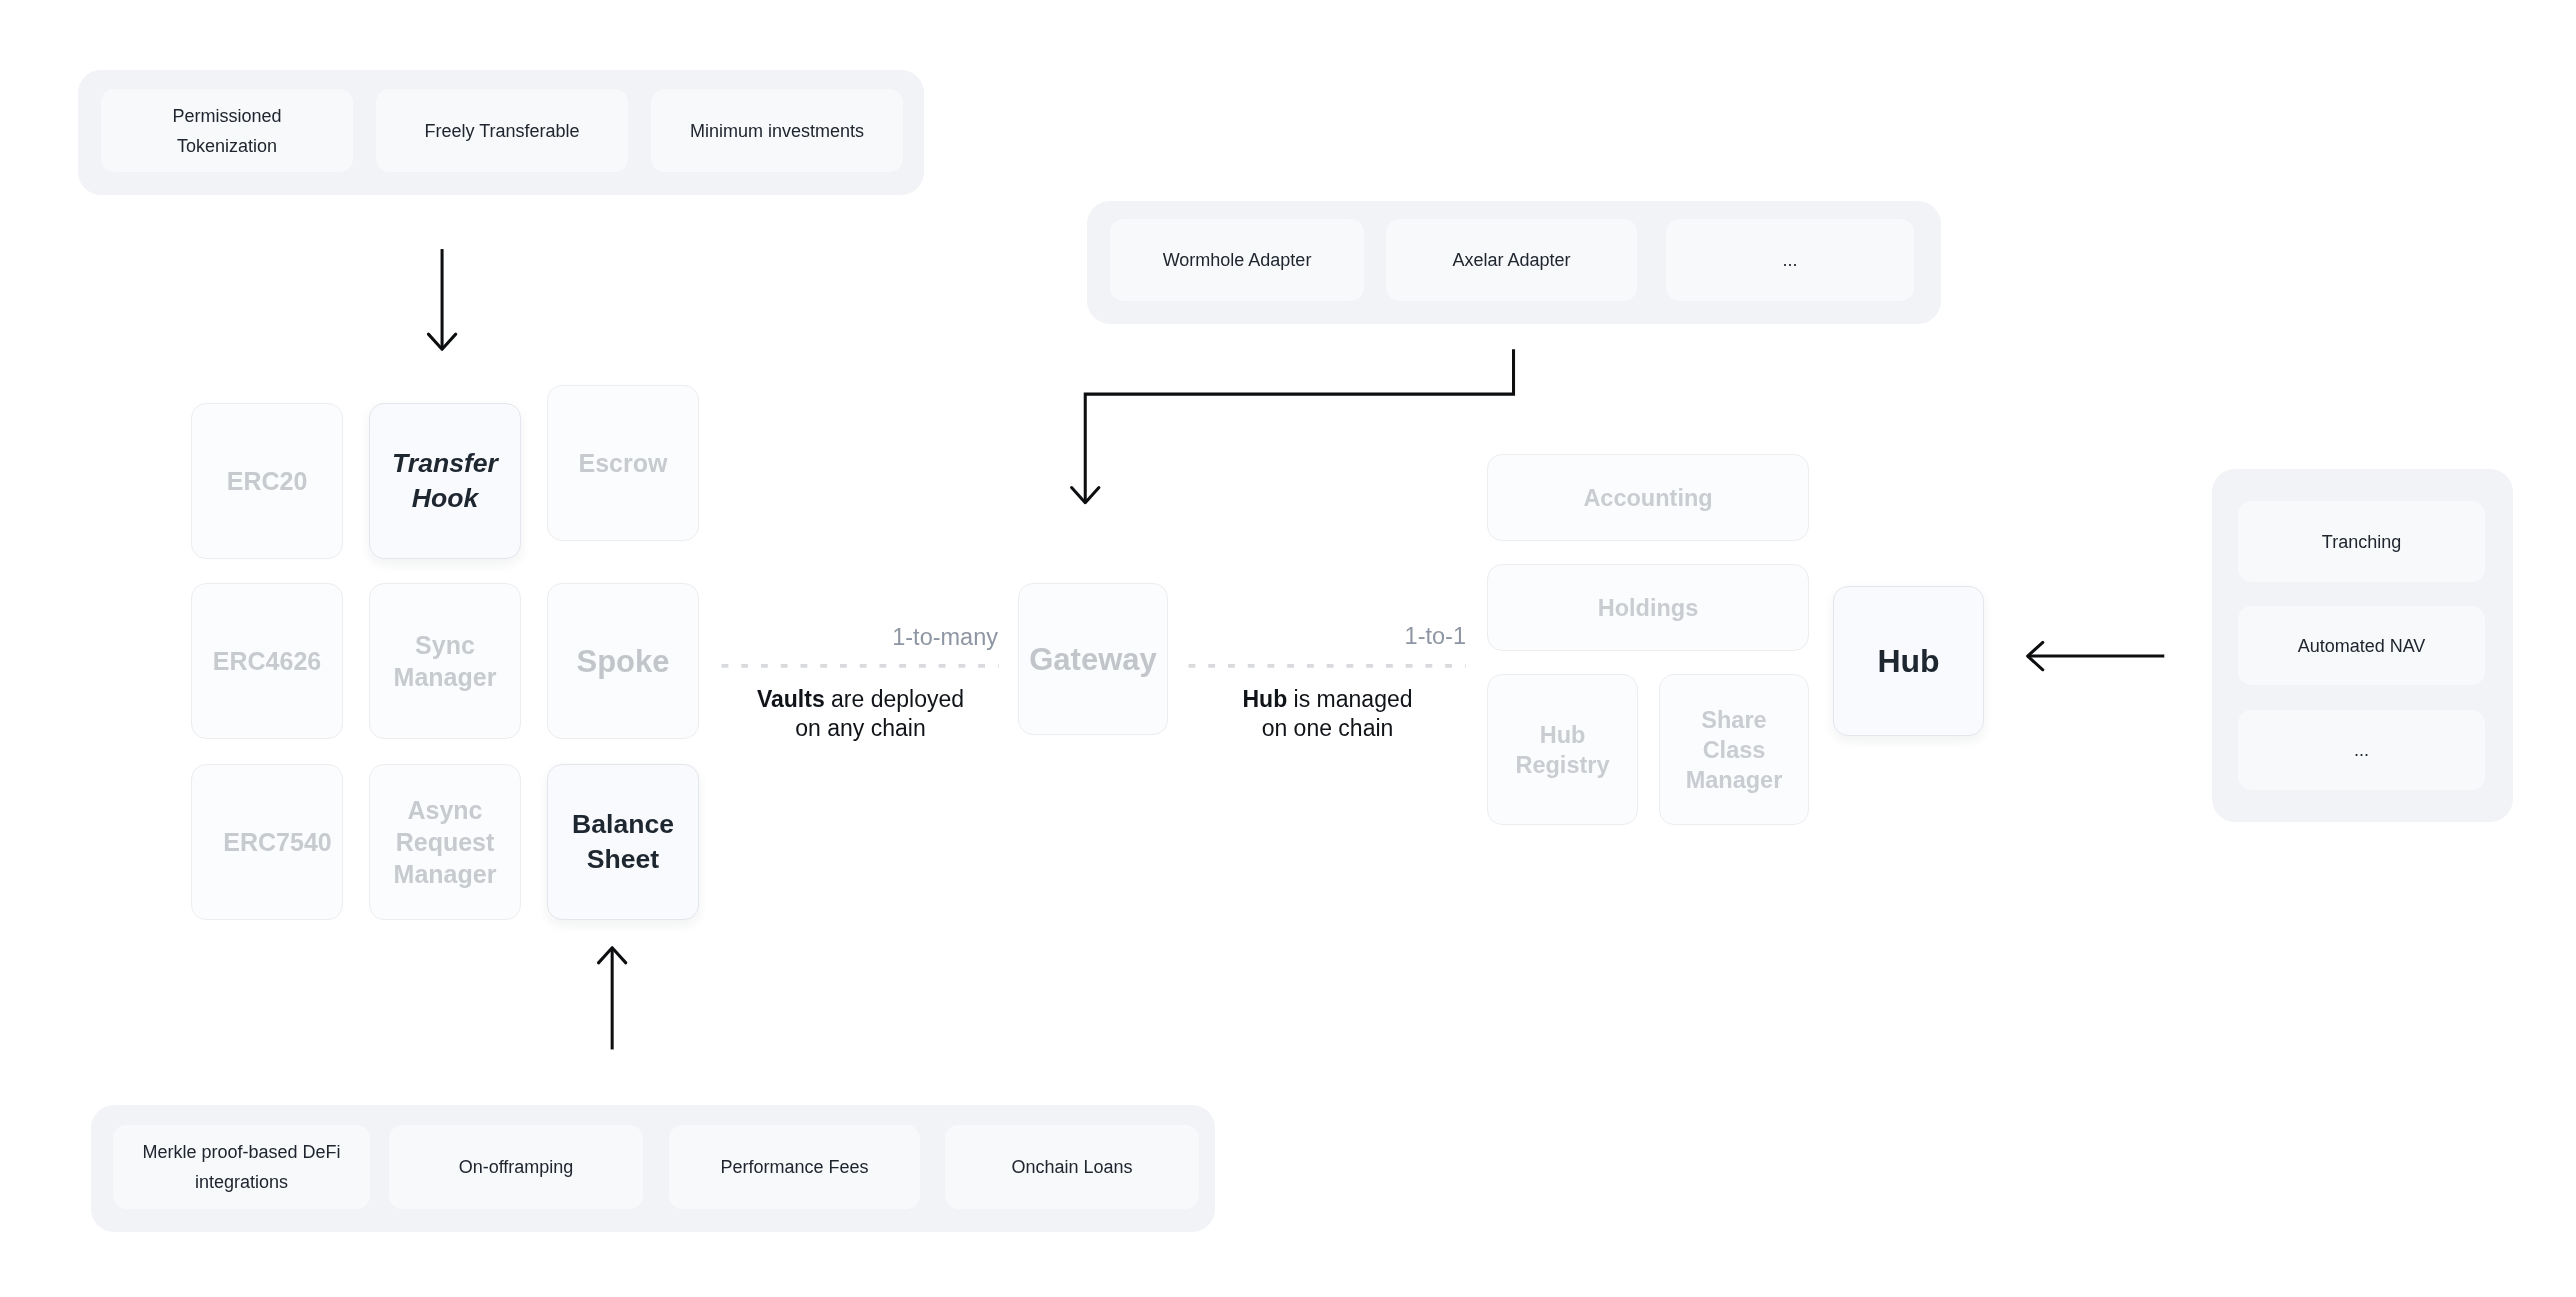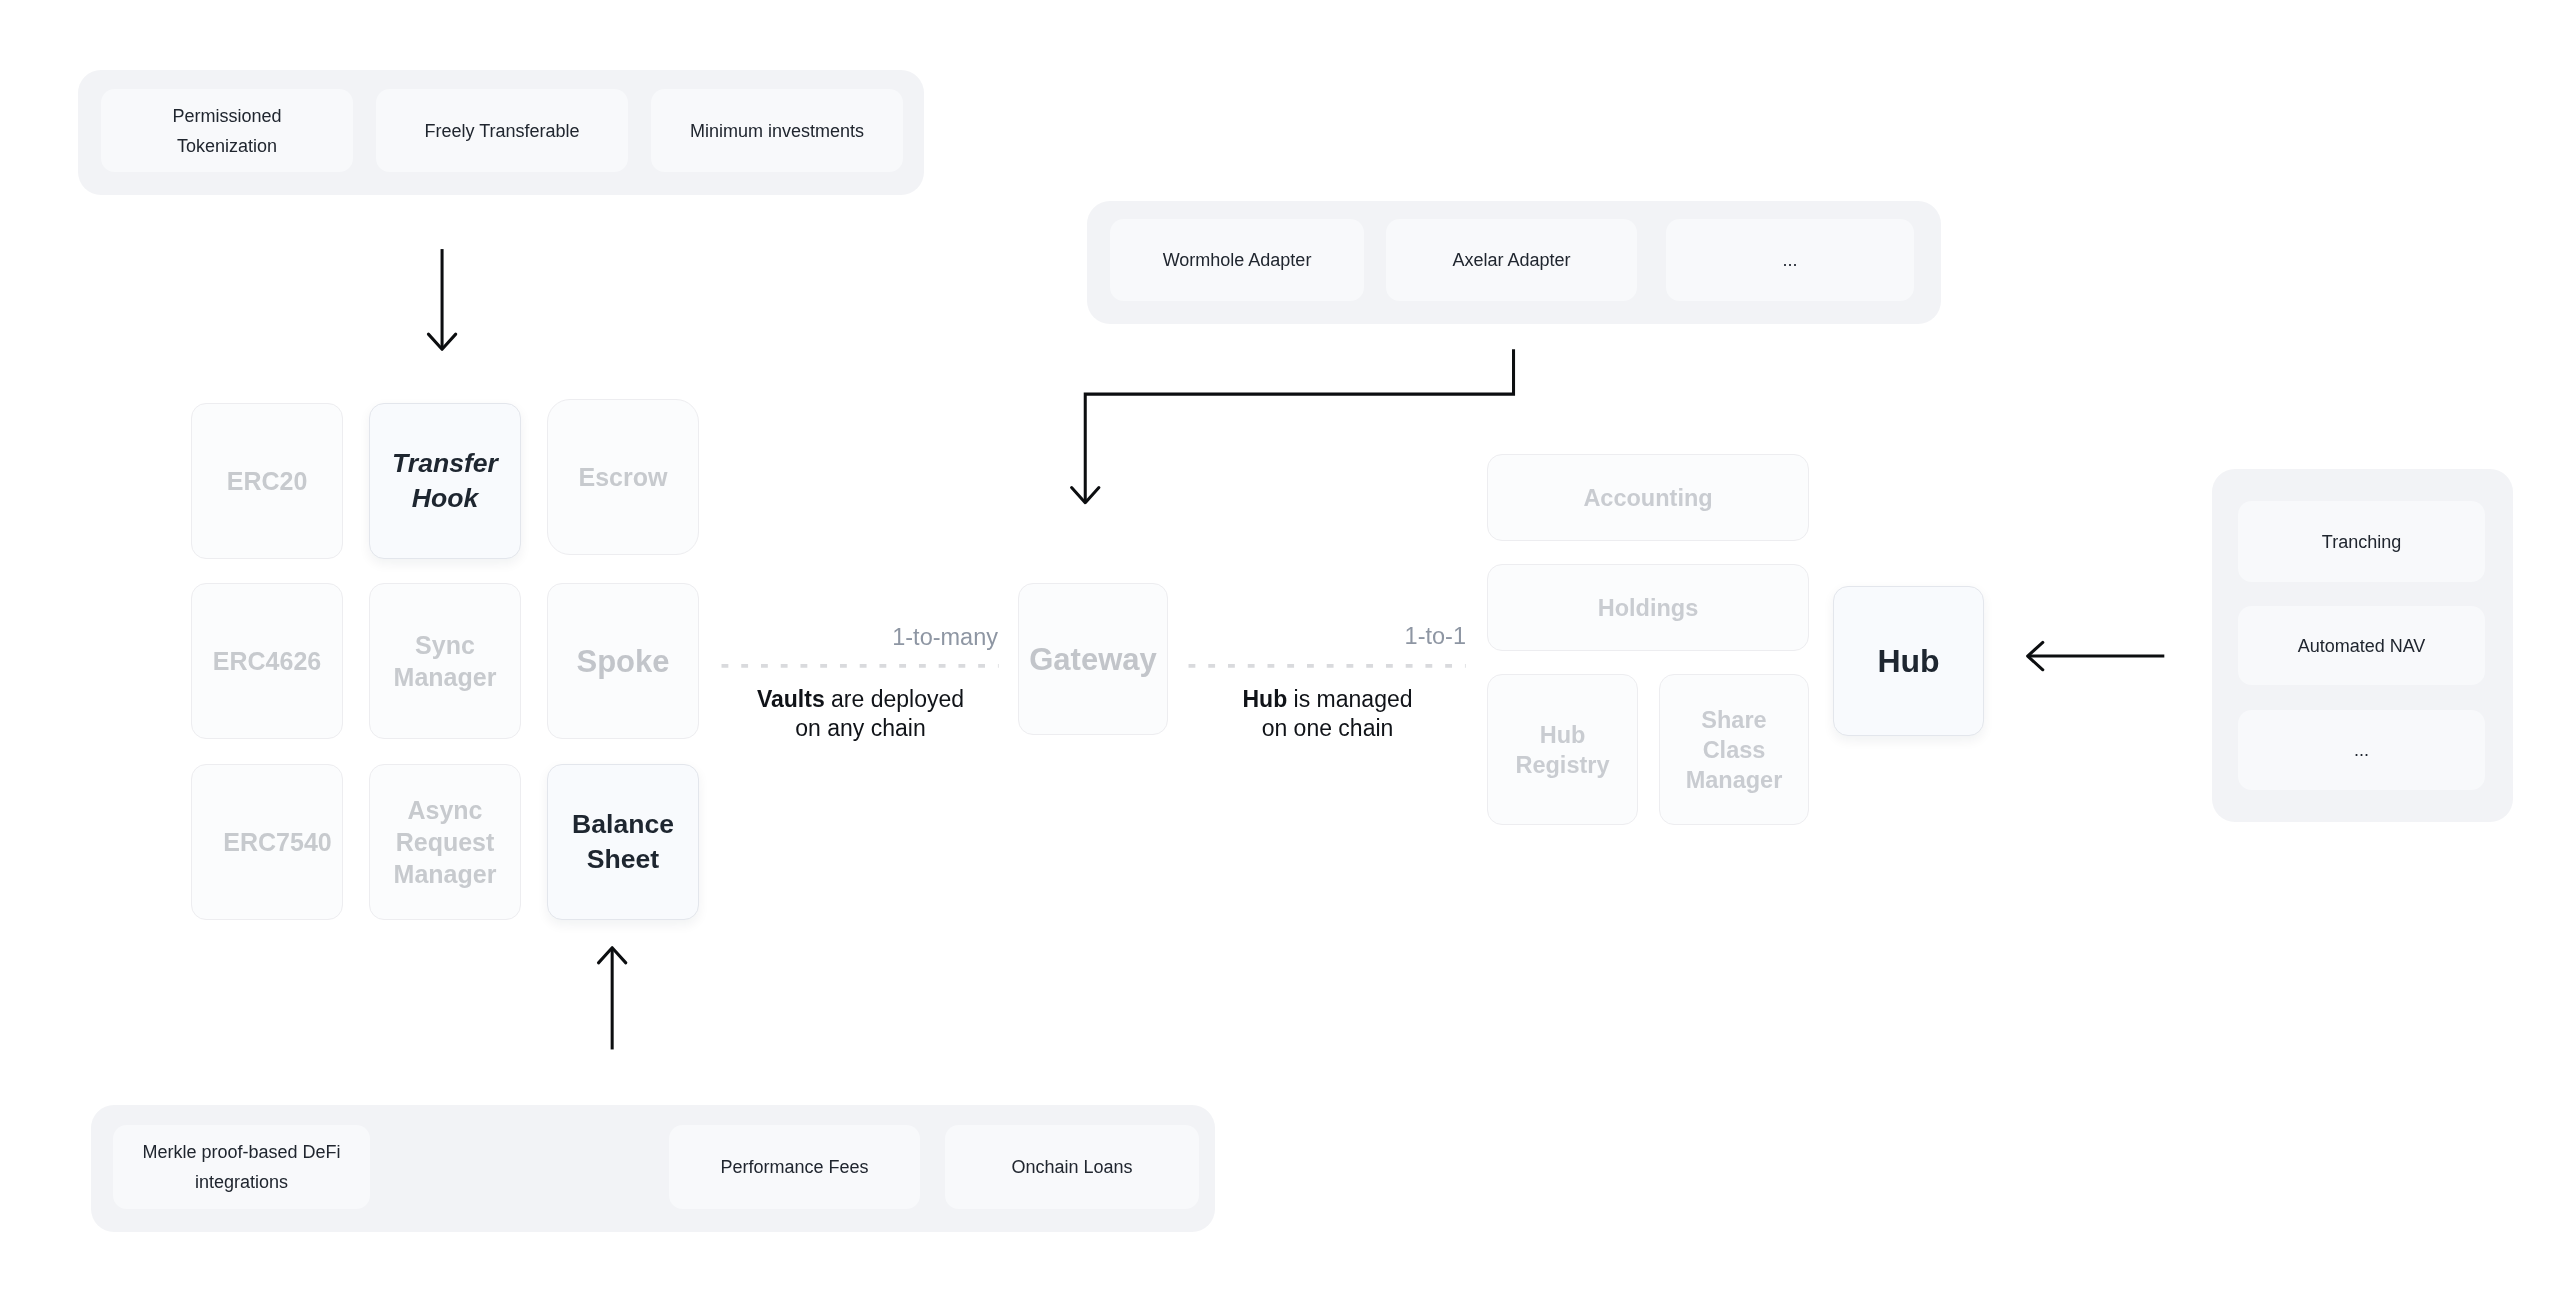--- a/index.html
+++ b/index.html
@@ -135,35 +135,38 @@
     </div>
     <div class="pill pad-sm" style="left:26px; top:241px; width:247px; height:80px;">
       <span class="lbl">...</span>
     </div>
   </div>
 
   <div class="group" style="left:91px; top:1105px; width:1124px; height:127px;">
     <div class="pill pad-sm" style="left:22px; top:20px; width:257px; height:84px;">
       <span class="lbl">Merkle proof-based DeFi integrations</span>
     </div>
+    <div class="pill pad-sm" style="left:298px; top:20px; width:254px; height:84px;">
+      <span class="lbl">On-offramping</span>
+    </div>
     <div class="pill pad-sm" style="left:578px; top:20px; width:251px; height:84px;">
       <span class="lbl">Performance Fees</span>
     </div>
     <div class="pill pad-sm" style="left:854px; top:20px; width:254px; height:84px;">
       <span class="lbl">Onchain Loans</span>
     </div>
   </div>
 
   <div class="box faded" style="left:191px; top:403px; width:152px; height:156px;">
     <span class="lbl">ERC20</span>
   </div>
   <div class="box active" style="left:369px; top:403px; width:152px; height:156px;font-style:italic;">
     <span class="lbl w170">Transfer Hook</span>
   </div>
-  <div class="box faded" style="left:547px; top:399px; width:152px; height:156px;border-radius:23px;">
+  <div class="box faded" style="left:547px; top:385px; width:152px; height:156px;">
     <span class="lbl">Escrow</span>
   </div>
   <div class="box faded" style="left:191px; top:583px; width:152px; height:156px;">
     <span class="lbl">ERC4626</span>
   </div>
   <div class="box faded" style="left:369px; top:583px; width:152px; height:156px;">
     <span class="lbl w170">Sync Manager</span>
   </div>
   <div class="box faded-large" style="left:547px; top:583px; width:152px; height:156px;">
     <span class="lbl">Spoke</span>

